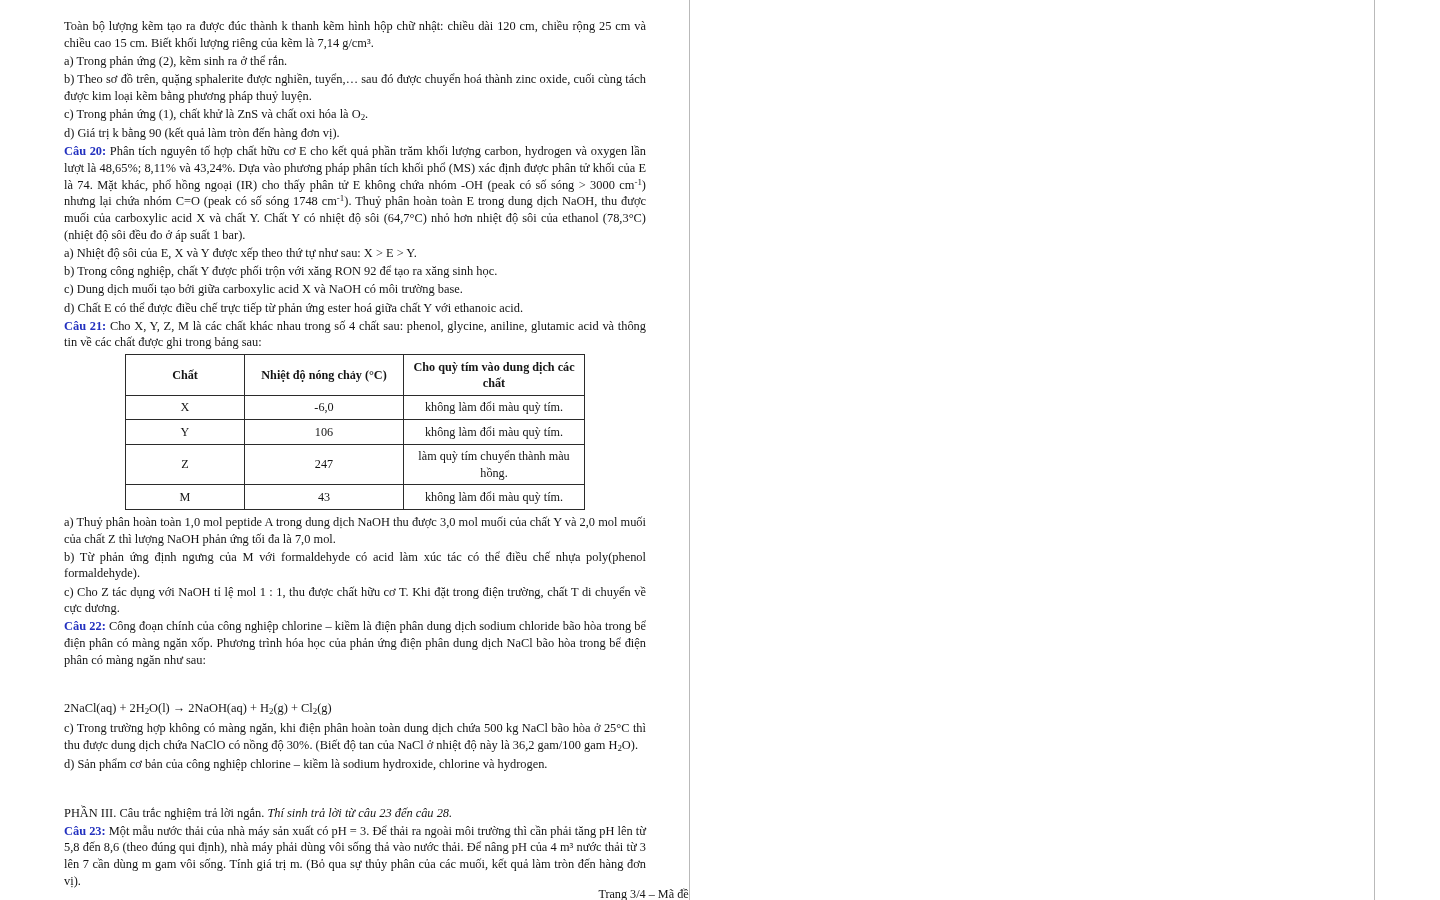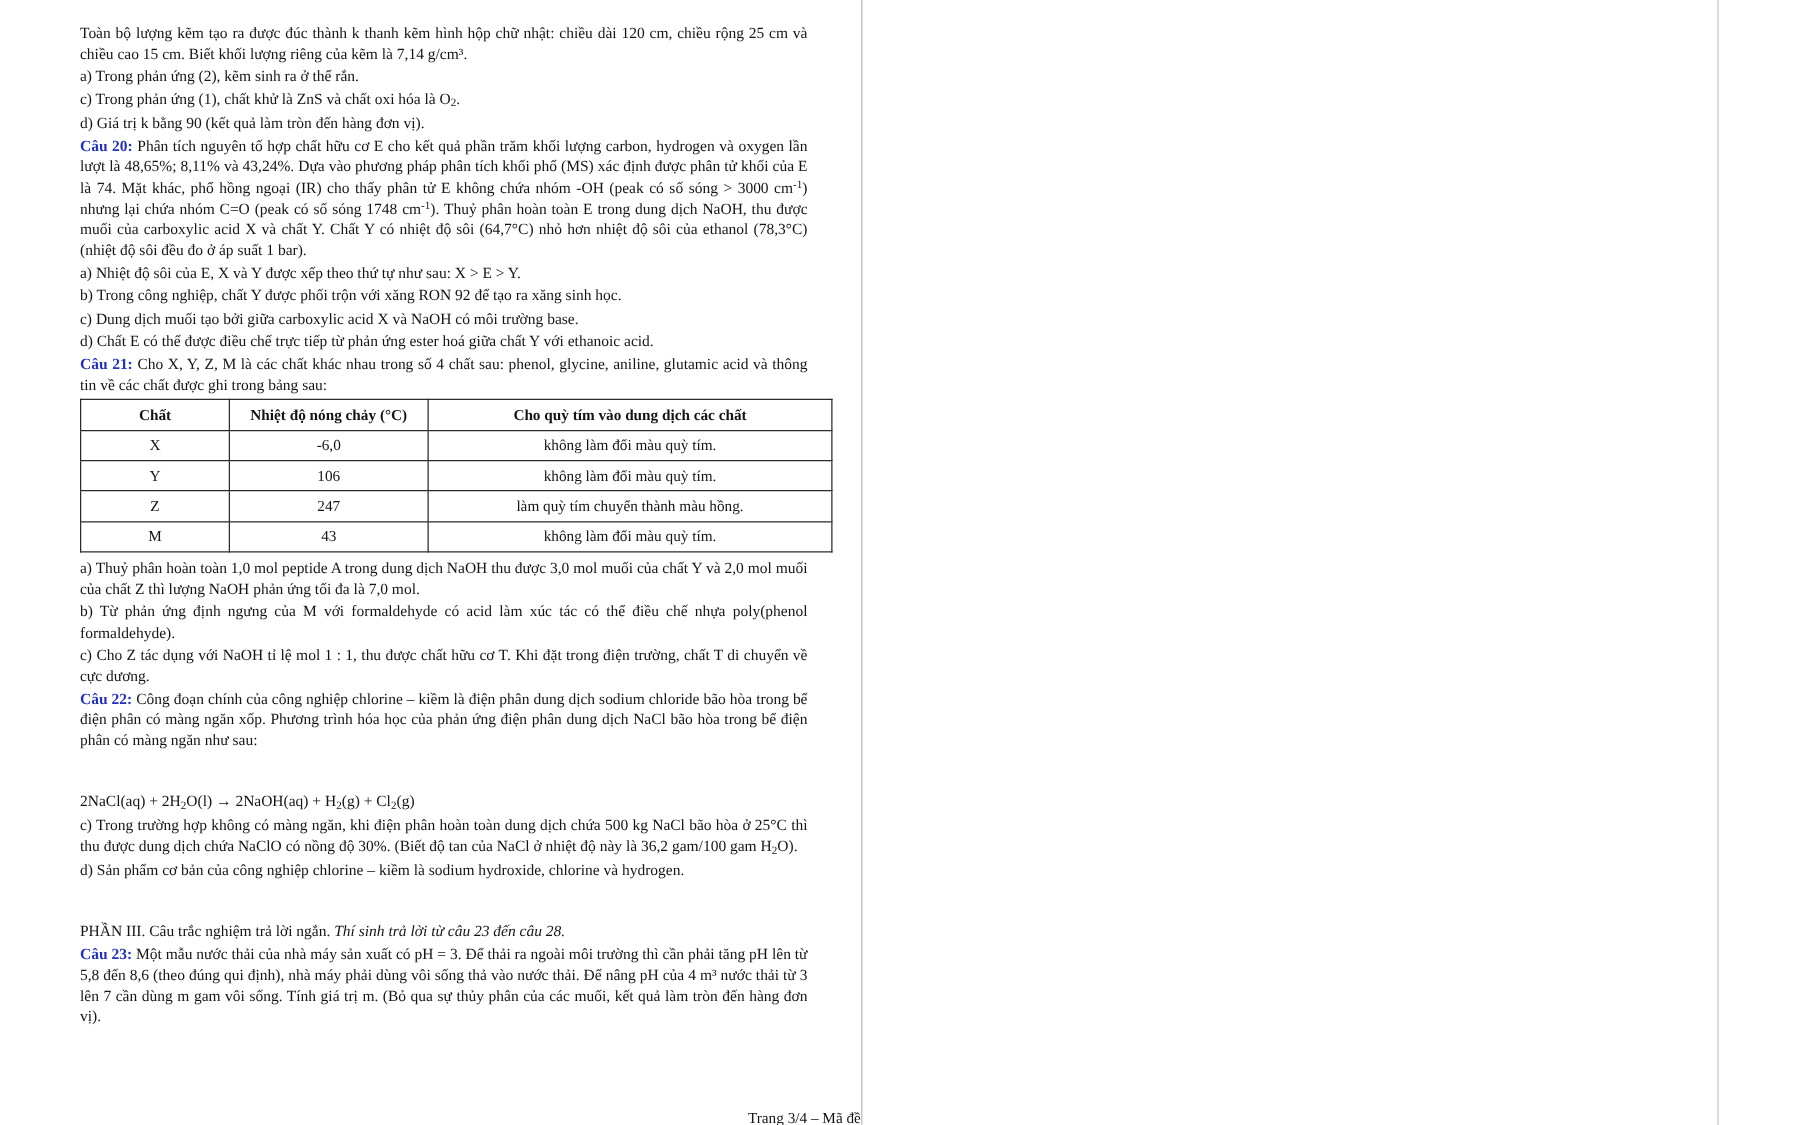--- a/index.html
+++ b/index.html
@@ -24,21 +24,21 @@
   .q{color:#2230bf;font-weight:bold;}
   .b{font-weight:normal;}
   .i{font-style:italic;}
   sub{font-size:72%;vertical-align:-0.22em;}
   sup{font-size:72%;vertical-align:0.42em;}
 
   
   table.chem{
     border-collapse:collapse;
     margin:3px auto 4px auto;
-    width:602px;
+    width:460px;
     font-size:12.2px;
   }
   table.chem td,table.chem th{
     border:1px solid #2b2b2b;
     padding:3.5px 4px;
     text-align:center;
     font-weight:normal;
   }
   table.chem th{font-weight:bold;}
   table.chem td.c1,table.chem th.c1{width:110px;}
@@ -51,20 +51,21 @@
 </head>
 <body>
 
 <div class="scan">
 
   <div class="page page-left">
     <div class="col col-left">
 
       <p>Toàn bộ lượng kẽm tạo ra được đúc thành k thanh kẽm hình hộp chữ nhật: chiều dài 120 cm, chiều rộng 25 cm và chiều cao 15 cm. Biết khối lượng riêng của kẽm là 7,14 g/cm³.</p>
       <p>a) Trong phản ứng (2), kẽm sinh ra ở thể rắn.</p>
+      <p>b) Theo sơ đồ trên, quặng sphalerite được nghiền, tuyển,… sau đó được chuyển hoá thành zinc oxide, cuối cùng tách được kim loại kẽm bằng phương pháp thuỷ luyện.</p>
       <p><span>c) Trong phản ứng (1), chất khử là ZnS và chất oxi hóa là O</span><sub>2</sub><span>.</span></p>
       <p>d) Giá trị k bằng 90 (kết quả làm tròn đến hàng đơn vị).</p>
 
       <p><span class="q">Câu 20:</span><span> Phân tích nguyên tố hợp chất hữu cơ E cho kết quả phần trăm khối lượng carbon, hydrogen và oxygen lần lượt là 48,65%; 8,11% và 43,24%. Dựa vào phương pháp phân tích khối phổ (MS) xác định được phân tử khối của E là 74. Mặt khác, phổ hồng ngoại (IR) cho thấy phân tử E không chứa nhóm -OH (peak có số sóng &gt; 3000 cm</span><sup>-1</sup><span>) nhưng lại chứa nhóm C=O (peak có số sóng 1748 cm</span><sup>-1</sup><span>). Thuỷ phân hoàn toàn E trong dung dịch NaOH, thu được muối của carboxylic acid X và chất Y. Chất Y có nhiệt độ sôi (64,7°C) nhỏ hơn nhiệt độ sôi của ethanol (78,3°C) (nhiệt độ sôi đều đo ở áp suất 1 bar).</span></p>
       <p>a) Nhiệt độ sôi của E, X và Y được xếp theo thứ tự như sau: X &gt; E &gt; Y.</p>
       <p>b) Trong công nghiệp, chất Y được phối trộn với xăng RON 92 để tạo ra xăng sinh học.</p>
       <p>c) Dung dịch muối tạo bởi giữa carboxylic acid X và NaOH có môi trường base.</p>
       <p>d) Chất E có thể được điều chế trực tiếp từ phản ứng ester hoá giữa chất Y với ethanoic acid.</p>
 
       <p><span class="q">Câu 21:</span><span> Cho X, Y, Z, M là các chất khác nhau trong số 4 chất sau: phenol, glycine, aniline, glutamic acid và thông tin về các chất được ghi trong bảng sau:</span></p>

